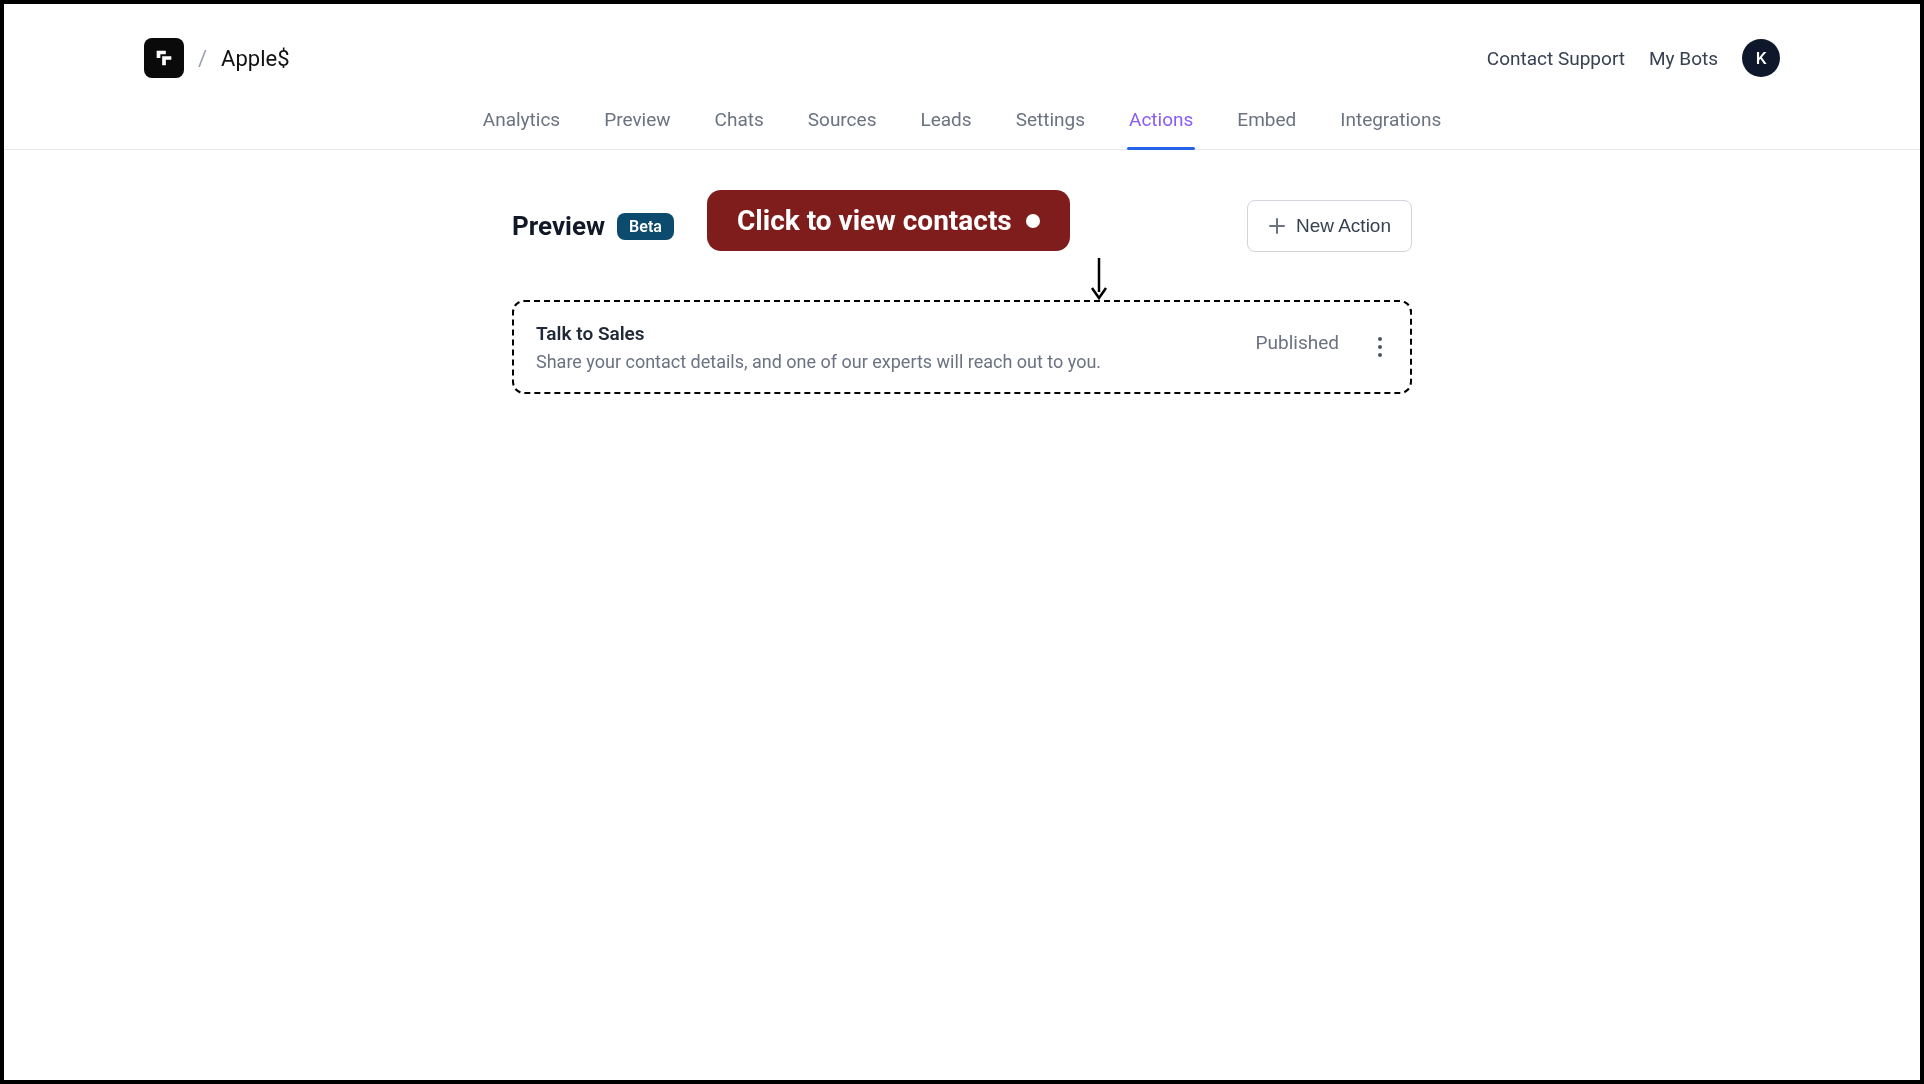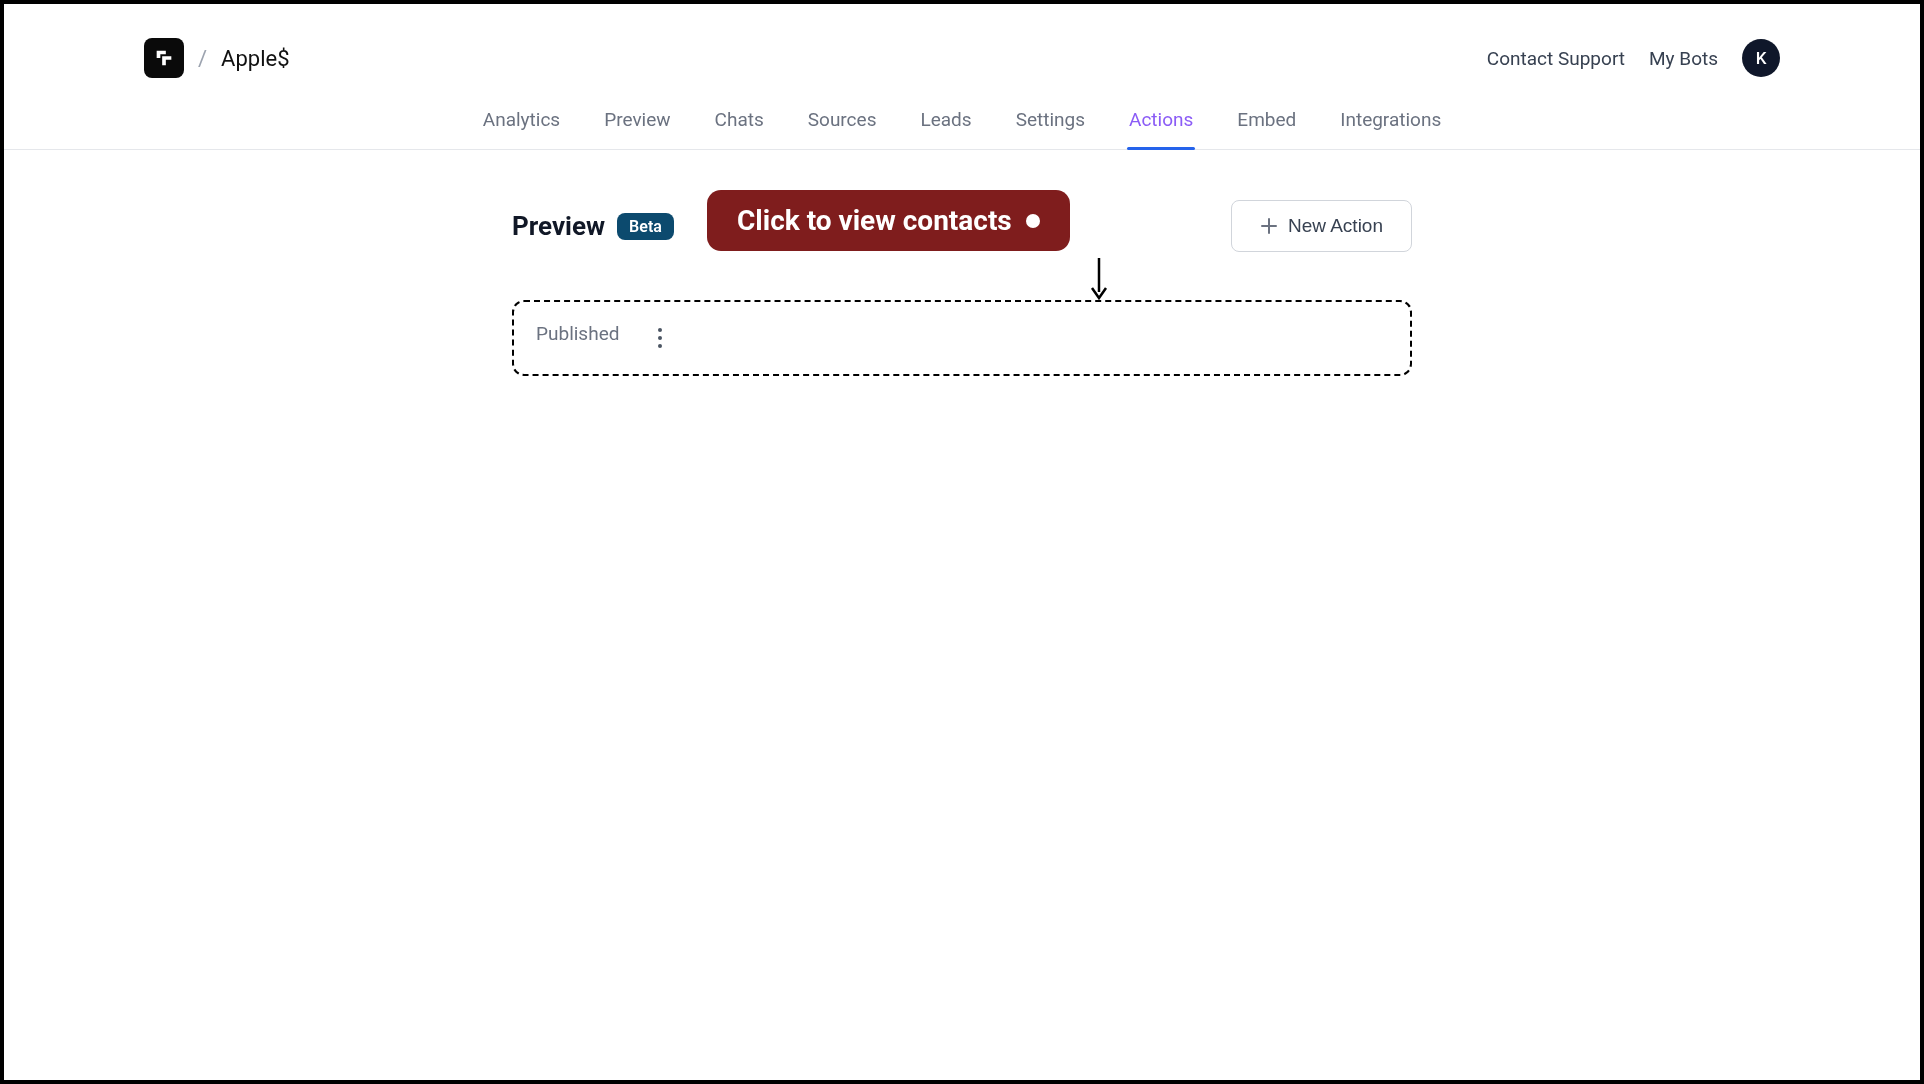--- a/index.html
+++ b/index.html
@@ -135,21 +135,21 @@
       font-weight: 600;
       padding: 4px 12px;
       border-radius: 8px;
     }
     .new-action-btn {
       display: flex;
       align-items: center;
       gap: 10px;
       border: 1px solid #d1d5db;
       background: #fff;
-      padding: 14px 28px;
+      padding: 14px 20px;
       border-radius: 8px;
       font-size: 19px;
       color: #374151;
       cursor: pointer;
     }
     .plus-icon {
       width: 18px;
       height: 18px;
       display: flex;
       align-items: center;
@@ -288,20 +288,24 @@
         <svg width="18" height="18" viewBox="0 0 18 18">
           <line x1="9" y1="2" x2="9" y2="16" stroke="#6b7280" stroke-width="2" stroke-linecap="round"></line>
           <line x1="2" y1="9" x2="16" y2="9" stroke="#6b7280" stroke-width="2" stroke-linecap="round"></line>
         </svg>
       </span>
       <span>New Action</span>
     </button>
   </div>
 
   <div class="action-card">
+    <div class="action-card-left">
+      <span class="action-title">Talk to Sales</span>
+      <span class="action-desc">Share your contact details, and one of our experts will reach out to you.</span>
+    </div>
     <div class="action-card-right">
       <span class="status-text">Published</span>
       <div class="kebab-menu">
         <span class="kebab-dot"></span>
         <span class="kebab-dot"></span>
         <span class="kebab-dot"></span>
       </div>
     </div>
   </div>
 

